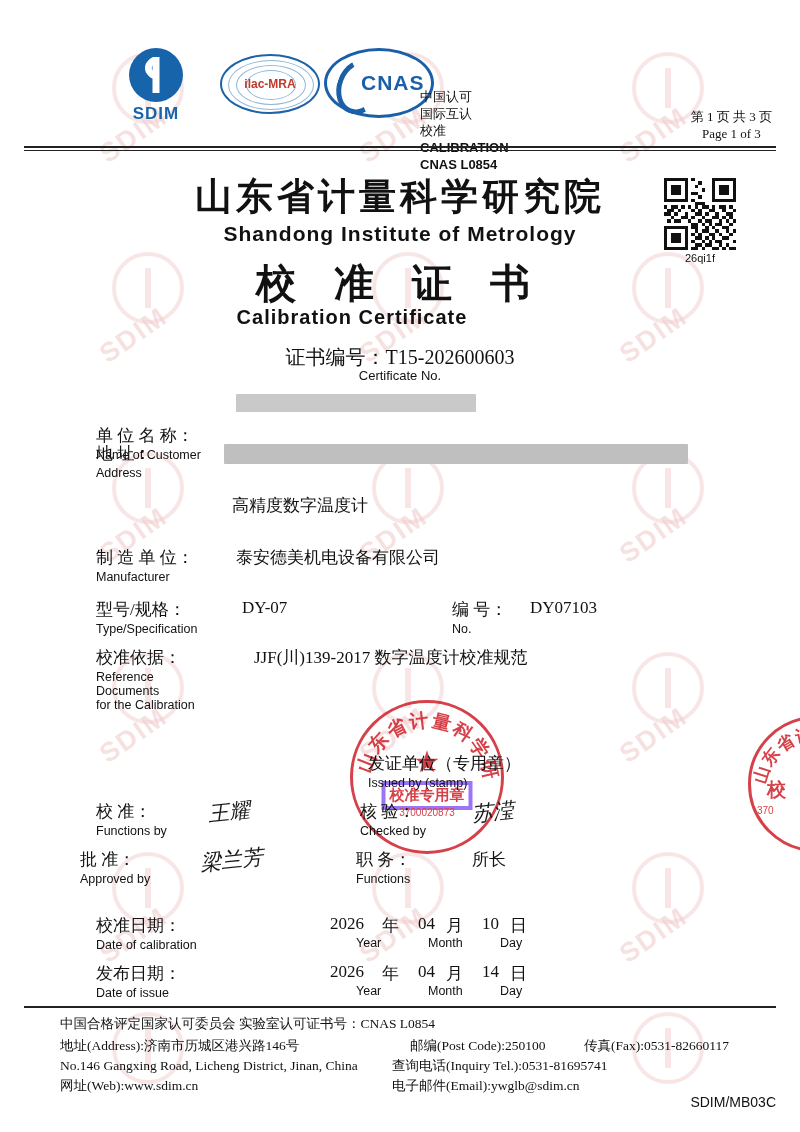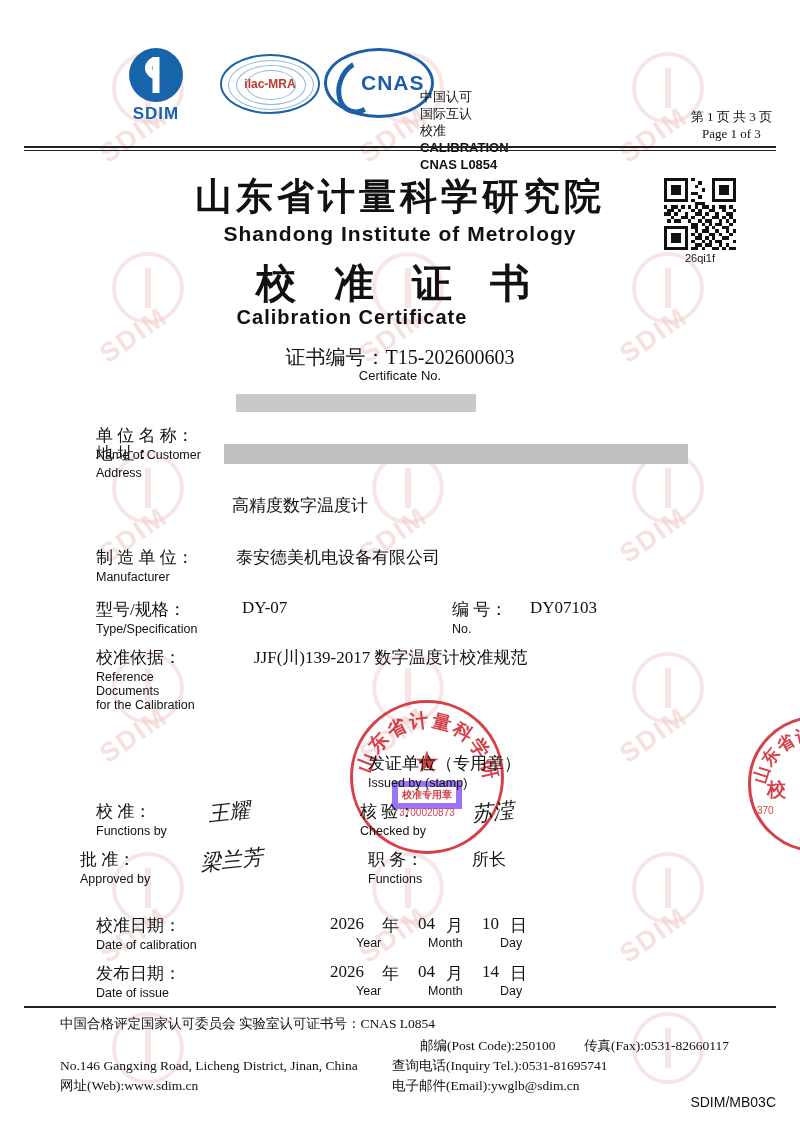--- a/index.html
+++ b/index.html
@@ -188,22 +188,22 @@
   }
   .stamp-main .arc-text{
     position:absolute;left:0;top:0;width:148px;height:148px;
   }
   .stamp-star{
     position:absolute;left:50%;top:44px;transform:translateX(-50%);
     color:#d0202a;font-size:30px;line-height:30px;
   }
   .stamp-inner{
     position:absolute;left:50%;top:78px;transform:translateX(-50%);
-    font-size:10px;font-weight:bold;white-space:nowrap;
-    border:6px solid #8b5cf6;padding:1px 4px;
+    font-size:15px;font-weight:bold;white-space:nowrap;
+    border:4px solid #8b5cf6;padding:1px 4px;
   }
   .stamp-code{
     position:absolute;left:50%;top:104px;transform:translateX(-50%);
     font-size:10px;white-space:nowrap;font-family:"Liberation Sans", sans-serif;
   }
   .stamp-right{
     left:748px;top:716px;width:130px;height:130px;
   }
   .stamp-right .arc-text{position:absolute;left:0;top:0;width:130px;height:130px;}
   .stamp-right-inner{
@@ -514,21 +514,21 @@
     <span class="lbl-en">Checked by</span>
   </div>
   <div class="sig" style="left:472px;top:798px;">苏滢</div>
 
   <div class="fl" style="left:80px;top:848px;">
     <span class="lbl-cn">批    准：</span>
     <span class="lbl-en">Approved by</span>
   </div>
   <div class="sig" style="left:200px;top:846px;">梁兰芳</div>
 
-  <div class="fl" style="left:368px;top:848px;">
+  <div class="fl" style="left:356px;top:848px;">
     <span class="lbl-cn">职    务：</span>
     <span class="lbl-en">Functions</span>
   </div>
   <div class="val" style="left:472px;top:848px;">所长</div>
 
   <div class="fl" style="left:96px;top:914px;">
     <span class="lbl-cn">校准日期：</span>
     <span class="lbl-en">Date of calibration</span>
   </div>
   <div class="val" style="left:330px;top:914px;">2026</div>
@@ -554,21 +554,22 @@
   <div class="fl" style="left:356px;top:984px;font-size:12.5px;font-family:'Liberation Sans',sans-serif;">Year</div>
   <div class="fl" style="left:428px;top:984px;font-size:12.5px;font-family:'Liberation Sans',sans-serif;">Month</div>
   <div class="fl" style="left:500px;top:984px;font-size:12.5px;font-family:'Liberation Sans',sans-serif;">Day</div>
 
   <div class="hr-bot"></div>
   <div class="footer">
     <div class="row" style="height:22px;">
       <div class="c" style="left:36px;">中国合格评定国家认可委员会 实验室认可证书号：CNAS L0854</div>
     </div>
     <div class="row">
-      <div class="c" style="left:388px;padding-left:8px;">邮编(Post Code):250100</div>
+      <div class="c" style="left:36px;">地址(Address):济南市历城区港兴路146号</div>
+      <div class="c" style="left:378px;padding-left:8px;">邮编(Post Code):250100</div>
       <div class="c" style="left:560px;">传真(Fax):0531-82660117</div>
     </div>
     <div class="row">
       <div class="c" style="left:36px;">No.146 Gangxing Road, Licheng District, Jinan, China</div>
       <div class="c" style="left:368px;">查询电话(Inquiry Tel.):0531-81695741</div>
     </div>
     <div class="row">
       <div class="c" style="left:36px;text-align:right;">网址(Web):www.sdim.cn</div>
       <div class="c" style="left:368px;">电子邮件(Email):ywglb@sdim.cn</div>
     </div>

